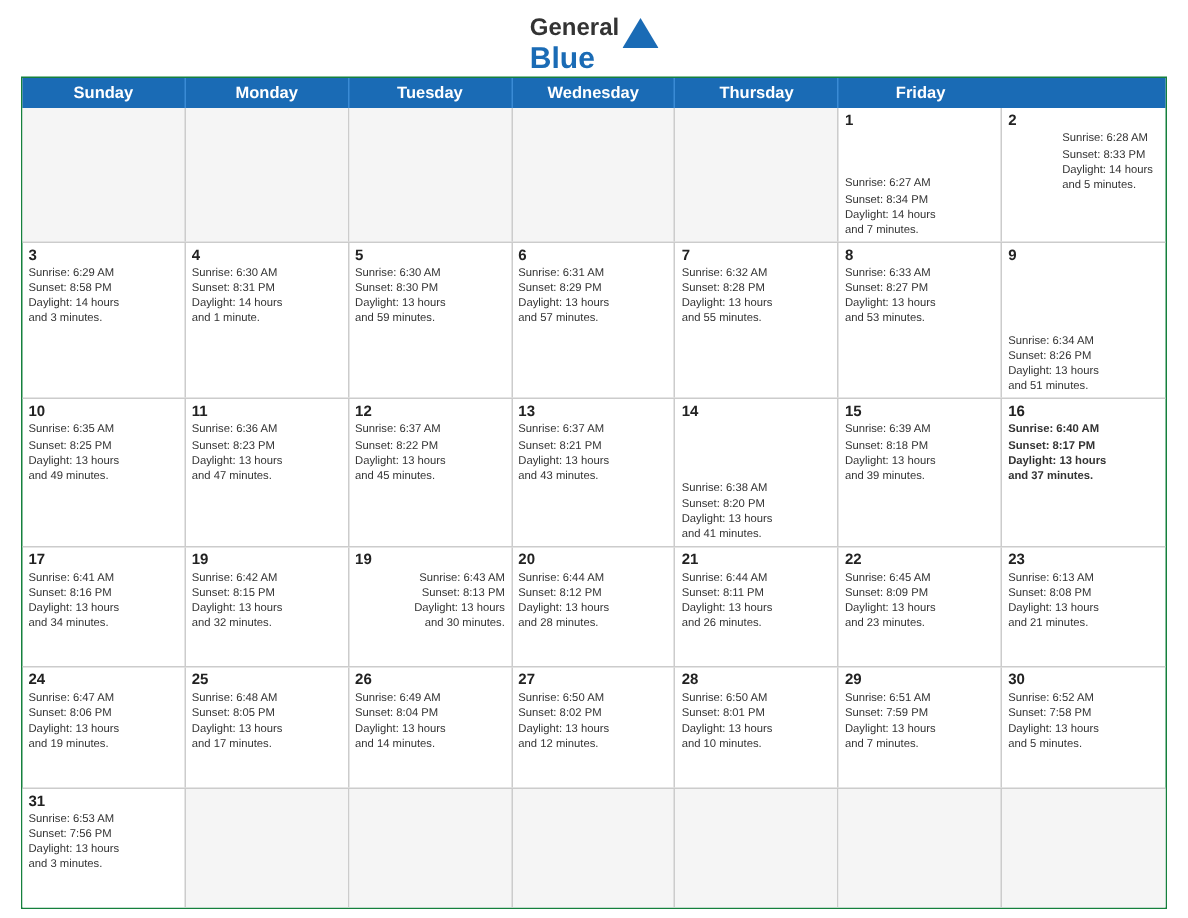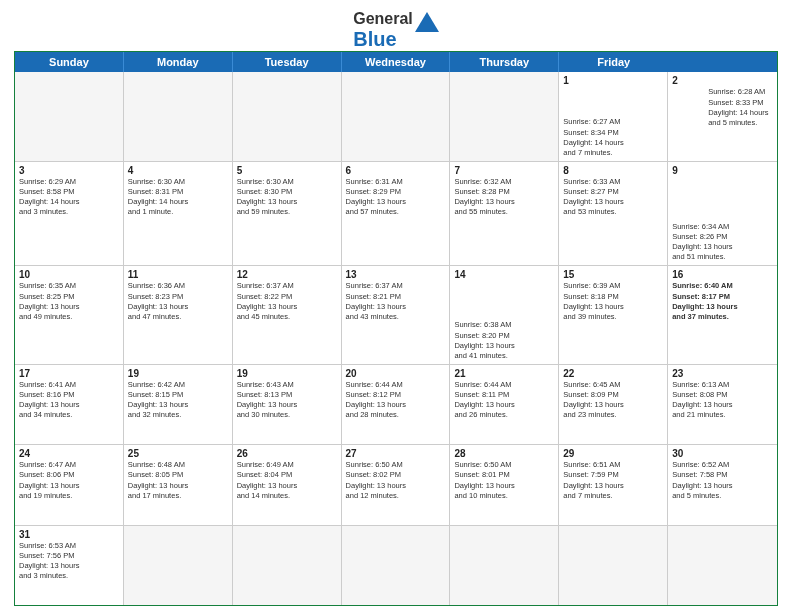--- a/index.html
+++ b/index.html
@@ -269,21 +269,21 @@
           </div>
           <div class="cal-cell">
             <span class="day-num">19</span>
             <div class="day-info" style="white-space: pre-line;">Sunrise: 6:42 AM
 Sunset: 8:15 PM
 Daylight: 13 hours
 and 32 minutes.</div>
           </div>
           <div class="cal-cell">
             <span class="day-num">19</span>
-            <div class="day-info" style="white-space: pre-line;">Sunrise: 6:43 AM
+            <div class="day-info" style="white-space: pre-line; text-align: right;">Sunrise: 6:43 AM
 Sunset: 8:13 PM
 Daylight: 13 hours
 and 30 minutes.</div>
           </div>
           <div class="cal-cell">
             <span class="day-num">20</span>
             <div class="day-info" style="white-space: pre-line;">Sunrise: 6:44 AM
 Sunset: 8:12 PM
 Daylight: 13 hours
 and 28 minutes.</div>

